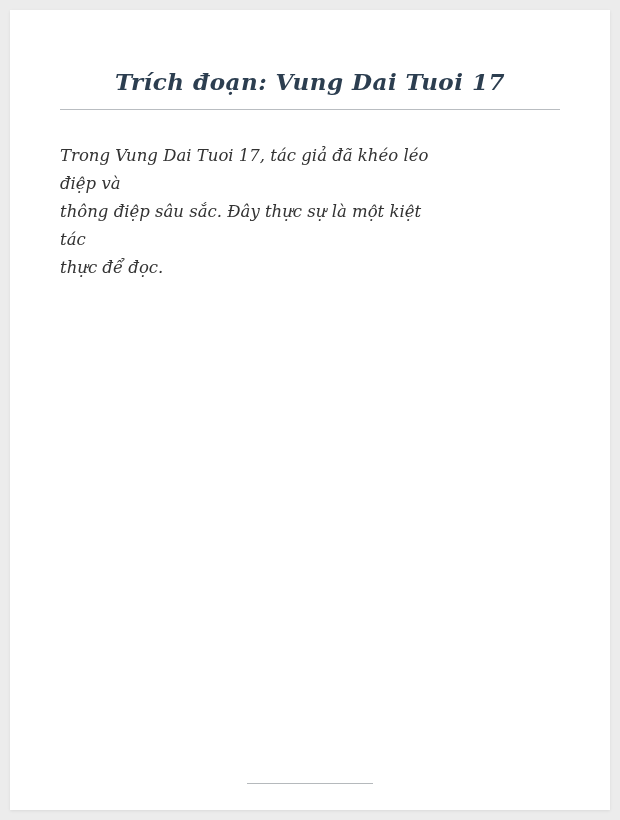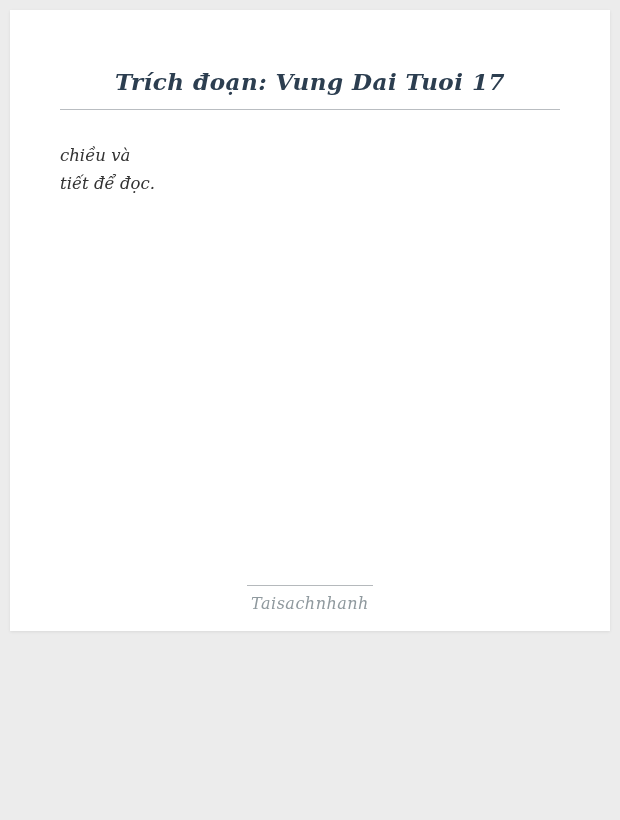--- a/index.html
+++ b/index.html
@@ -5,21 +5,21 @@
   * { margin: 0; padding: 0; box-sizing: border-box; }
   html, body {
     width: 620px;
     height: 820px;
     background: #ececec;
     font-family: "DejaVu Serif", "Liberation Serif", serif;
     overflow: hidden;
   }
   .page-card {
     width: 600px;
-    height: 621px;
+    height: 800px;
     margin: 10px auto;
     background: #ffffff;
     box-shadow: 0 1px 3px rgba(0,0,0,0.08);
     display: flex;
     flex-direction: column;
     position: relative;
   }
   .page-title {
     margin-top: 58px;
     text-align: center;
@@ -65,22 +65,24 @@
 </head>
 <body>
 
 <div class="page-card">
 
   <h1 class="page-title">Trích đoạn: Vung Dai Tuoi 17</h1>
 
   <hr class="title-divider">
 
   <div class="excerpt">
-    <div class="excerpt-line">chiều và</div>
-    <div class="excerpt-line">tiết để đọc.</div>
+    <div class="excerpt-line">Trong Vung Dai Tuoi 17, tác giả đã khéo léo</div>
+    <div class="excerpt-line">điệp và</div>
+    <div class="excerpt-line">thông điệp sâu sắc. Đây thực sự là một kiệt</div>
+    <div class="excerpt-line">tác</div>
+    <div class="excerpt-line">thực để đọc.</div>
   </div>
 
   <div class="page-footer">
     <hr class="footer-divider">
-    <div class="footer-text">Taisachnhanh</div>
   </div>
 
 </div>
 
 </body></html>

